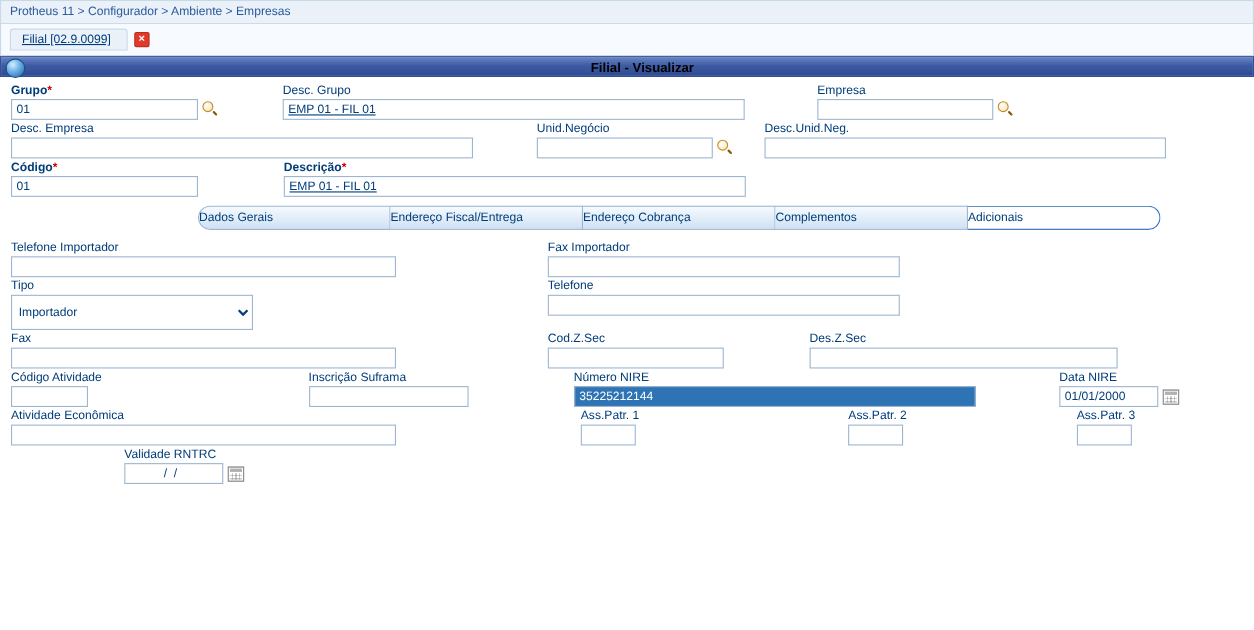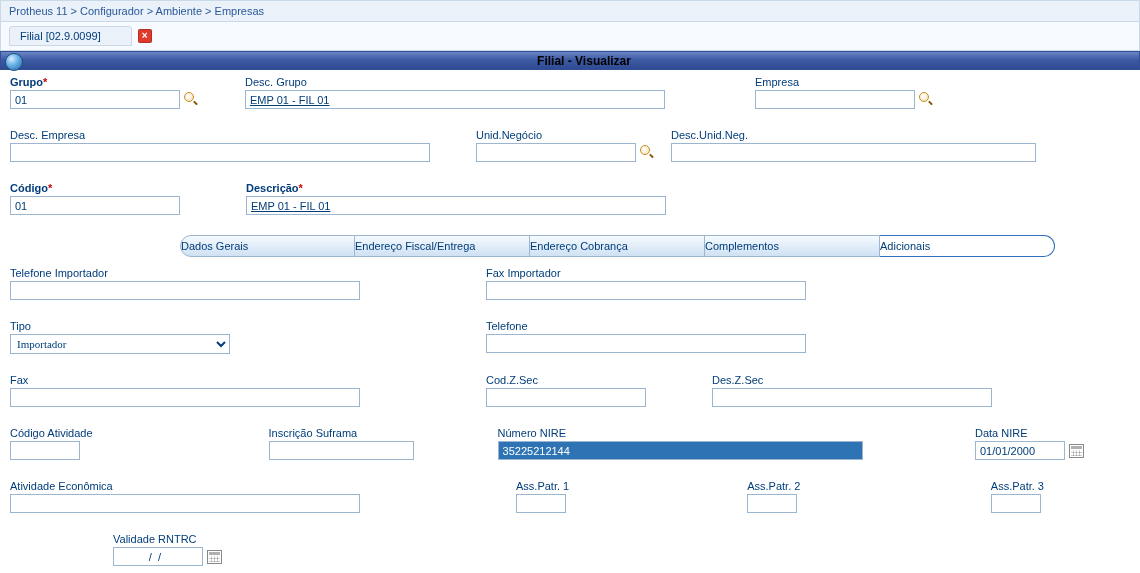--- a/index.html
+++ b/index.html
@@ -19,29 +19,30 @@
   }
   .tabbar {
     display: flex;
     align-items: center;
     padding: 4px 8px;
     background: #f7fbff;
     border: 1px solid #c9d9e8;
     border-top: none;
   }
   .doc-tab {
-    padding: 3px 30px 3px 10px;
+    padding: 3px 14px 3px 10px;
     margin-right: 6px;
     background: #eaf1f9;
     border: 1px solid #c9d9e8;
     border-radius: 3px 3px 0 0;
     color: #003d7a;
     display: flex;
     align-items: flex-start;
     gap: 10px;
+    text-decoration: underline;
   }
   .close-x {
     width: 14px;
     height: 14px;
     background: #e13a2a;
     color: #fff;
     text-align: center;
     line-height: 13px;
     font-weight: bold;
     font-size: 10px;
@@ -68,22 +69,22 @@
     height: 18px;
     border-radius: 50%;
     background: radial-gradient(circle at 35% 30%, #d7ecff 0%, #6fb5e8 40%, #1e5fa0 100%);
     border: 1px solid #1a4f88;
   }
   .form-area {
     padding: 6px 10px 14px 10px;
   }
   .row {
     display: flex;
-    gap: 16px;
-    margin-bottom: 20px;
+    gap: 28px;
+    margin-bottom: 2px;
     flex-wrap: nowrap;
   }
   .field {
     display: flex;
     flex-direction: column;
     gap: 2px;
   }
   .field label {
     font-weight: bold;
     color: #003d7a;
@@ -179,21 +180,21 @@
   }
   .tabstrip .tab:last-child {
     border-top-right-radius: 11px;
     border-bottom-right-radius: 11px;
   }
   .tabstrip .tab.active {
     background: #fff;
     border-color: #2e6fbf;
     font-weight: normal;
   }
-  select.fld-input { height: 20px; padding: 1px 2px; font-family: Liberation Serif, serif; }
+  select.fld-input { height: 32px; padding: 1px 2px; }
   .spacer { flex: 1; }
 </style>
 </head>
 <body>
 
 <div class="breadcrumb">Protheus 11 &gt; Configurador &gt; Ambiente &gt; Empresas</div>
 
 <div class="tabbar">
   <div class="doc-tab">
     <span>Filial [02.9.0099]</span>

